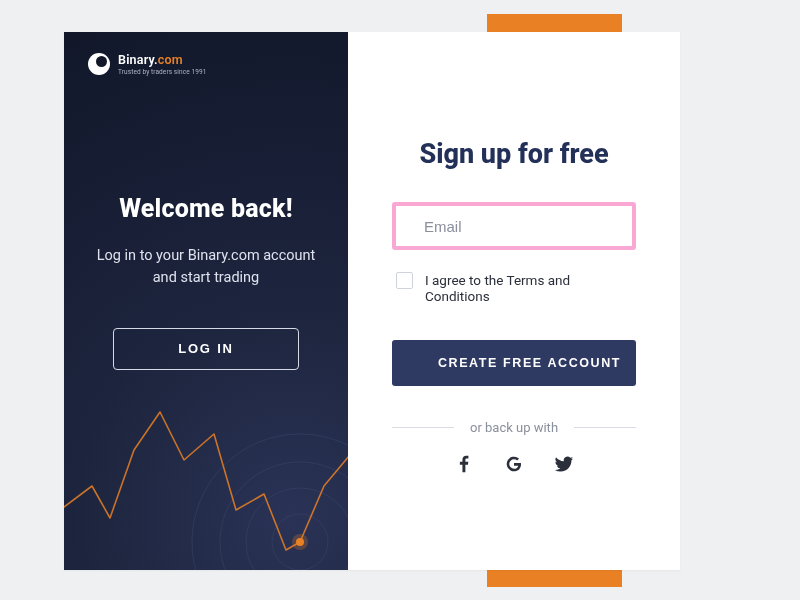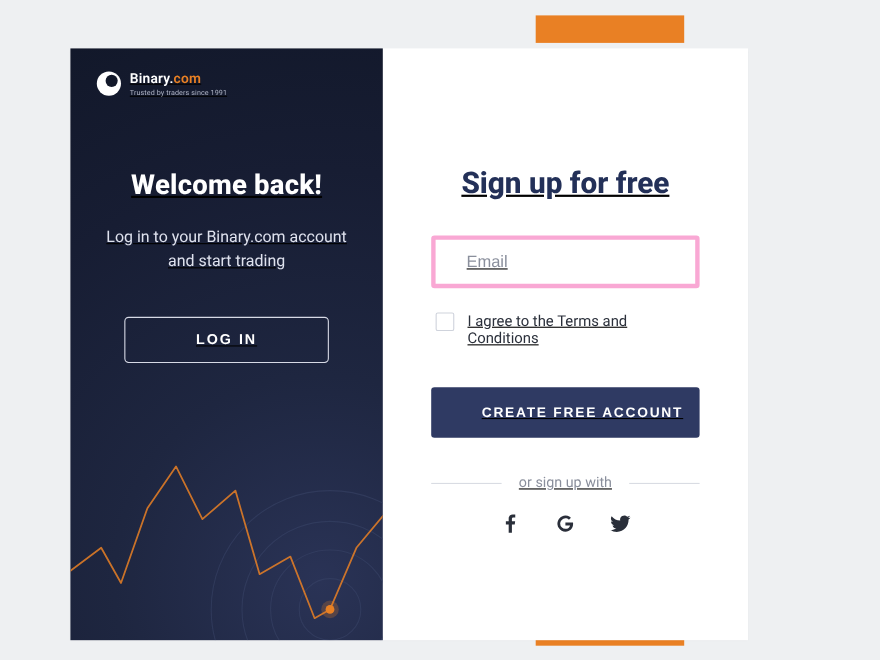--- a/index.html
+++ b/index.html
@@ -16,27 +16,26 @@
     height: 25px;
     background: #e98024;
     left: 487px;
   }
   .accent-top { top: 14px; }
   .accent-bottom { top: 562px; }
 
   .card {
     position: absolute;
     left: 64px;
-    top: 44px;
+    top: 32px;
     width: 616px;
     height: 538px;
     background: #fff;
     display: flex;
     box-shadow: 0 1px 2px rgba(0,0,0,0.04);
-    text-decoration: underline;
   }
 
   
   .left {
     width: 284px;
     height: 100%;
     background: radial-gradient(circle at 80% 90%, #2a3356 0%, #1e2640 35%, #171d33 70%, #12182a 100%);
     color: #fff;
     position: relative;
     overflow: hidden;
@@ -55,21 +54,21 @@
     width:11px;height:11px;border-radius:50%;
     background:#12182a;
     top:3px; right:3px;
   }
   .logo-text { font-size: 12.5px; font-weight: 600; letter-spacing: .2px; }
   .logo-text .dot { color:#fff; }
   .logo-text .com { color: #e98024; }
   .logo-tag { font-size: 6.5px; color: #aeb3c4; margin-top: 1px; letter-spacing:.1px;}
 
   .welcome {
-    margin-top: 66px;
+    margin-top: 118px;
     text-align: center;
   }
   .welcome h1 {
     font-size: 25px;
     font-weight: 800;
     letter-spacing: .2px;
   }
   .welcome p {
     margin-top: 22px;
     font-size: 14.5px;
@@ -229,21 +228,21 @@
     <input type="email" class="email" placeholder="Email" style="">
 
     <div class="terms-row">
       <input type="checkbox" id="terms" class="chk" style="">
       <label for="terms">I agree to the Terms and Conditions</label>
     </div>
 
     <button class="create-btn">CREATE FREE ACCOUNT</button>
 
     <div class="divider">
-      <span>or sign up with</span>
+      <span>or back up with</span>
     </div>
 
     <div class="socials">
       <span class="ico">
         <svg viewBox="0 0 24 24" fill="currentColor">
             <path d="M13.5 21v-8.2h2.8l.42-3.24H13.5V7.5c0-.94.26-1.58 1.6-1.58h1.72V3.05C16.5 3 15.5 2.9 14.35 2.9c-2.4 0-4.05 1.47-4.05 4.17v2.49H7.5v3.24h2.8V21h3.2z"></path>
           </svg>
       </span>
       <span class="ico">
         <svg viewBox="0 0 24 24" fill="currentColor">

